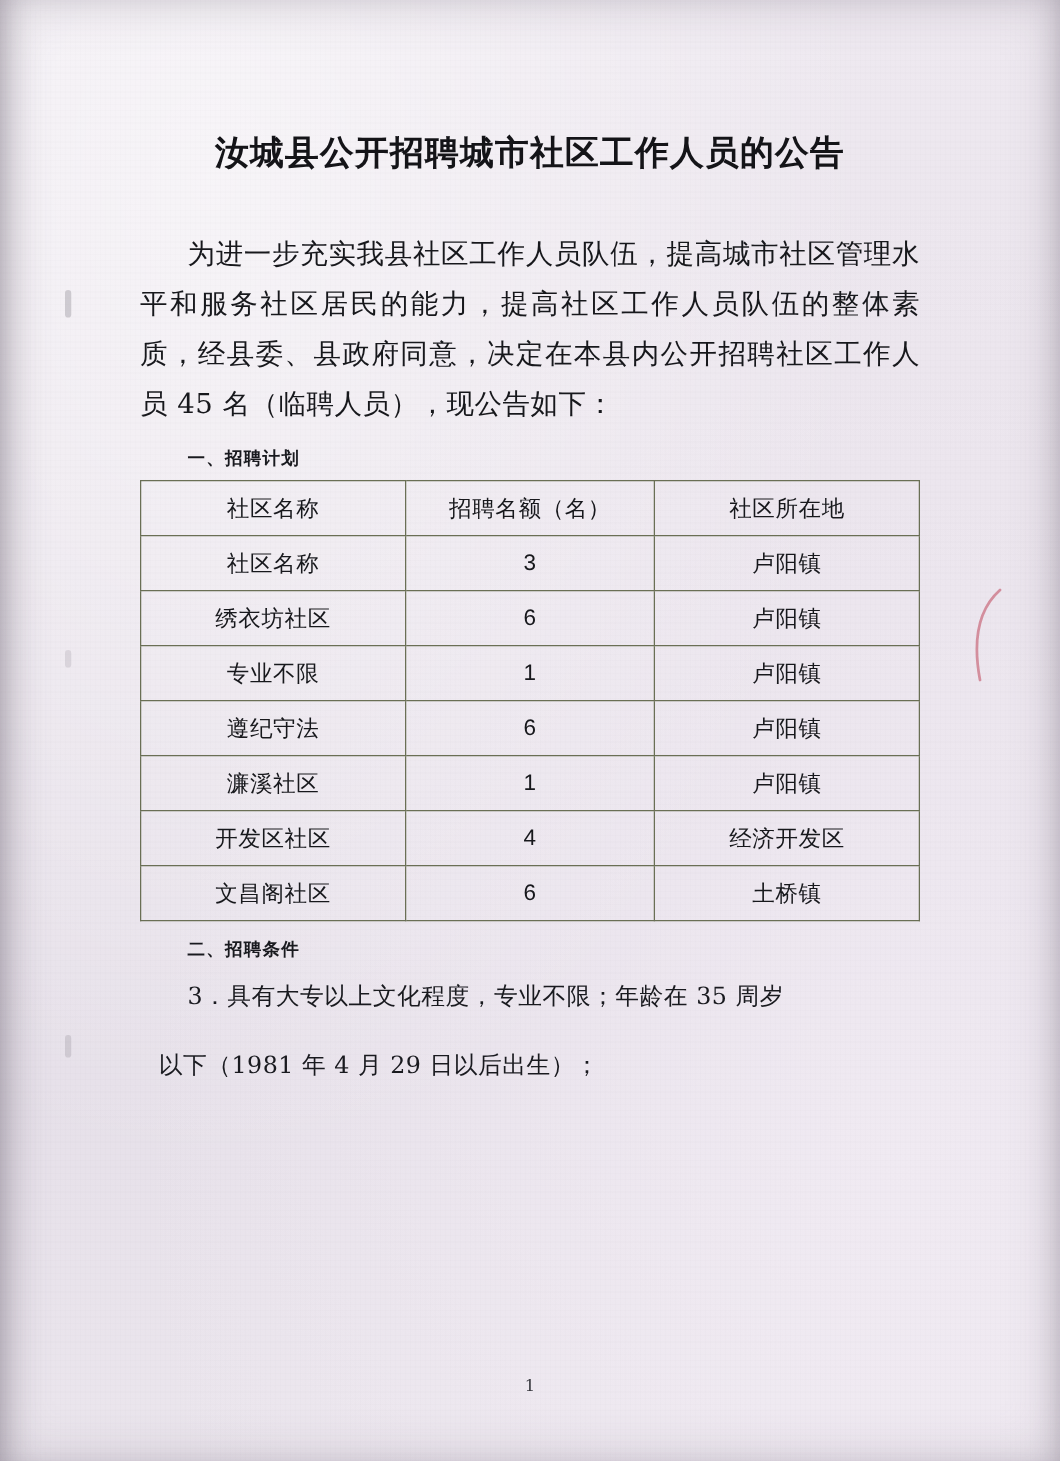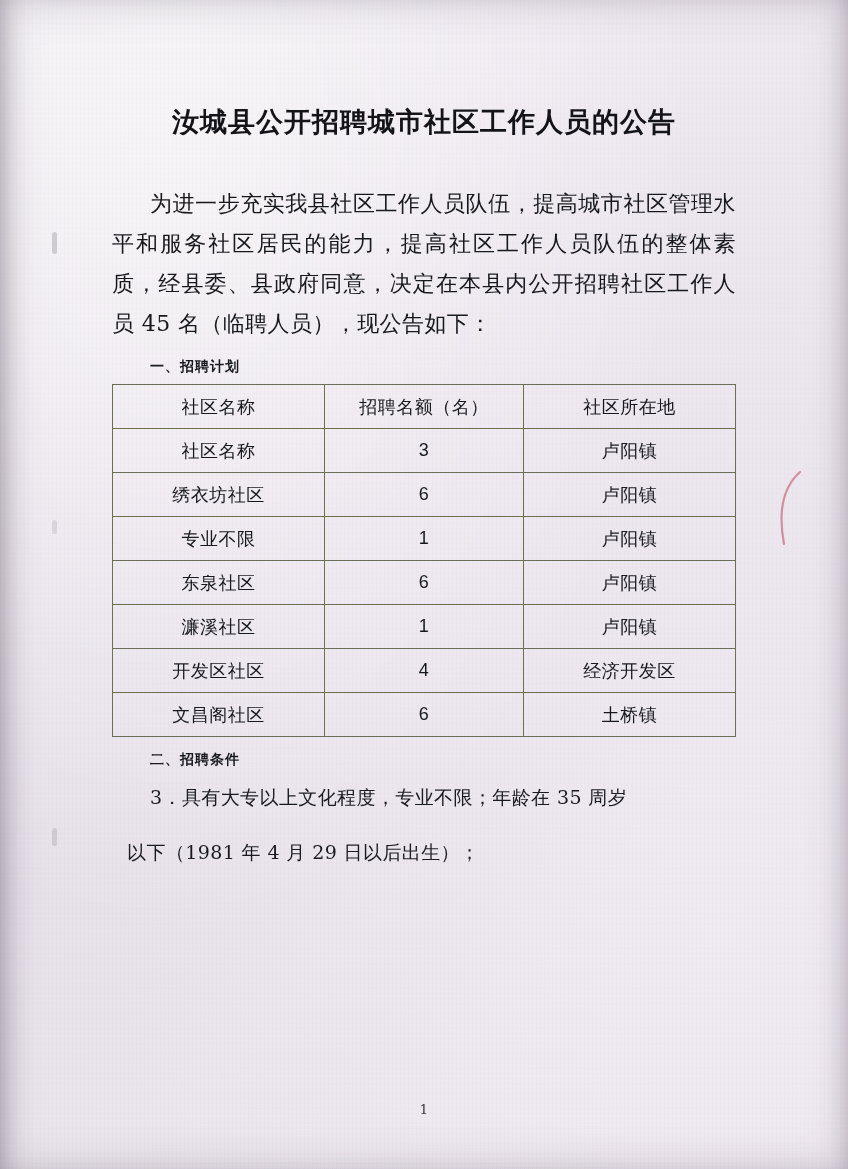--- a/index.html
+++ b/index.html
@@ -193,21 +193,21 @@
           <td>绣衣坊社区</td>
           <td>6</td>
           <td>卢阳镇</td>
         </tr>
         <tr>
           <td>专业不限</td>
           <td>1</td>
           <td>卢阳镇</td>
         </tr>
         <tr>
-          <td>东泉社区</td>
+          <td>遵纪守法</td>
           <td>6</td>
           <td>卢阳镇</td>
         </tr>
         <tr>
           <td>濂溪社区</td>
           <td>1</td>
           <td>卢阳镇</td>
         </tr>
         <tr>
           <td>开发区社区</td>

